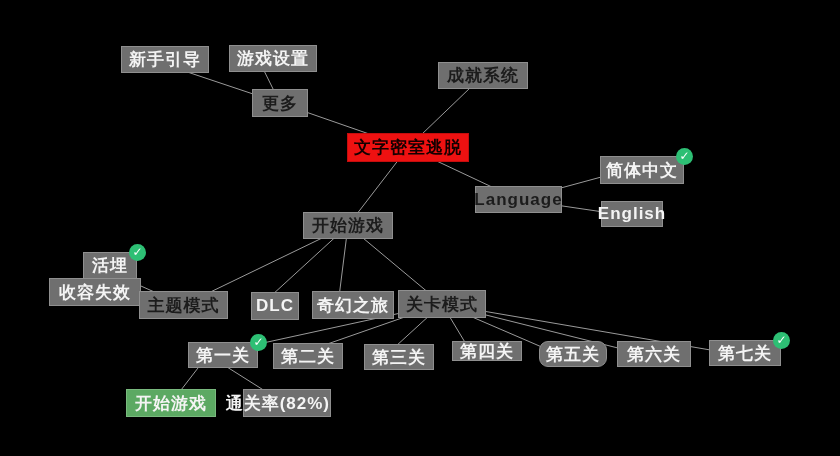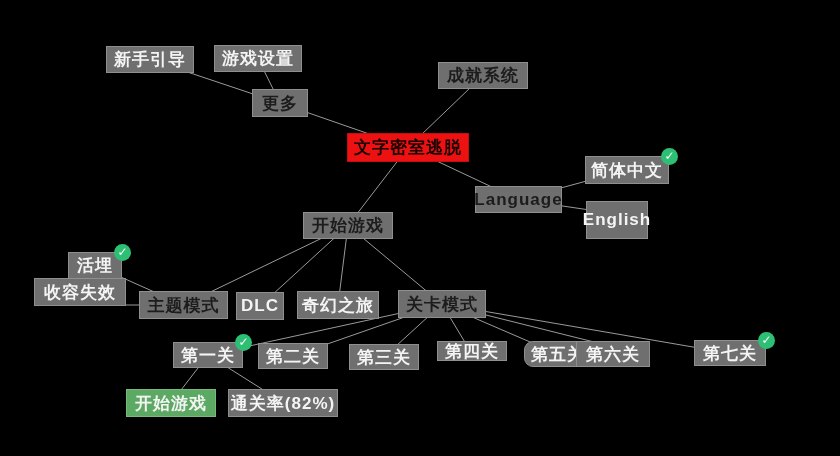--- a/index.html
+++ b/index.html
@@ -29,21 +29,21 @@
     align-items: center;
     justify-content: center;
     font-weight: 700;
     font-size: 17px;
     letter-spacing: 1px;
     white-space: nowrap;
     background: var(--node-bg);
     border: 1px solid var(--node-border);
     cursor: default;
   }
-  .node.gray-light { color: var(--text-light); }
+  .node.gray-light { color: var(--text-light); margin-left: 15px; }
   .node.gray-dark  { color: var(--text-dark); }
   .node.red {
     background: var(--root-bg);
     border-color: var(--root-border);
     color: var(--root-text);
   }
   .node.green {
     background: var(--green-bg);
     border-color: var(--green-border);
     color: var(--text-light);
@@ -109,21 +109,21 @@
     <div class="node gray-dark" style="left: 475px; top: 186px; width: 87px; height: 27px;">
       <span>Language</span>
     </div>
     <div class="node red" style="left: 347px; top: 133px; width: 122px; height: 29px;">
       <span>文字密室逃脱</span>
     </div>
     <div class="node gray-light" style="left: 585px; top: 156px; width: 84px; height: 28px;">
       <span>简体中文</span>
       <span class="check-badge">✓</span>
     </div>
-    <div class="node gray-light" style="left: 586px; top: 201px; width: 62px; height: 38px;">
+    <div class="node gray-light" style="left: 586px; top: 201px; width: 62px; height: 26px;">
       <span>English</span>
     </div>
     <div class="node gray-dark" style="left: 303px; top: 212px; width: 90px; height: 27px;">
       <span>开始游戏</span>
     </div>
     <div class="node gray-light" style="left: 68px; top: 252px; width: 54px; height: 27px;">
       <span>活埋</span>
       <span class="check-badge">✓</span>
     </div>
     <div class="node gray-light" style="left: 34px; top: 278px; width: 92px; height: 28px;">
@@ -150,26 +150,26 @@
     </div>
     <div class="node gray-light" style="left: 349px; top: 344px; width: 70px; height: 26px;">
       <span>第三关</span>
     </div>
     <div class="node gray-light" style="left: 437px; top: 341px; width: 70px; height: 20px;">
       <span>第四关</span>
     </div>
     <div class="node gray-light" style="left: 524px; top: 341px; width: 68px; height: 26px; border-radius: 9px;">
       <span>第五关</span>
     </div>
-    <div class="node gray-light" style="left: 576px; top: 341px; width: 74px; height: 26px;">
+    <div class="node gray-light" style="left: 602px; top: 341px; width: 74px; height: 26px;">
       <span>第六关</span>
     </div>
     <div class="node gray-light" style="left: 694px; top: 340px; width: 72px; height: 26px;">
       <span>第七关</span>
       <span class="check-badge">✓</span>
     </div>
     <div class="node green" style="left: 126px; top: 389px; width: 90px; height: 28px;">
       <span>开始游戏</span>
     </div>
-    <div class="node gray-light" style="left: 228px; top: 389px; width: 110px; height: 28px;">
+    <div class="node gray-light" style="left: 228px; top: 389px; width: 88px; height: 28px; justify-content: flex-end;">
       <span>通关率(82%)</span>
     </div>
   </div>
 
 </body></html>

